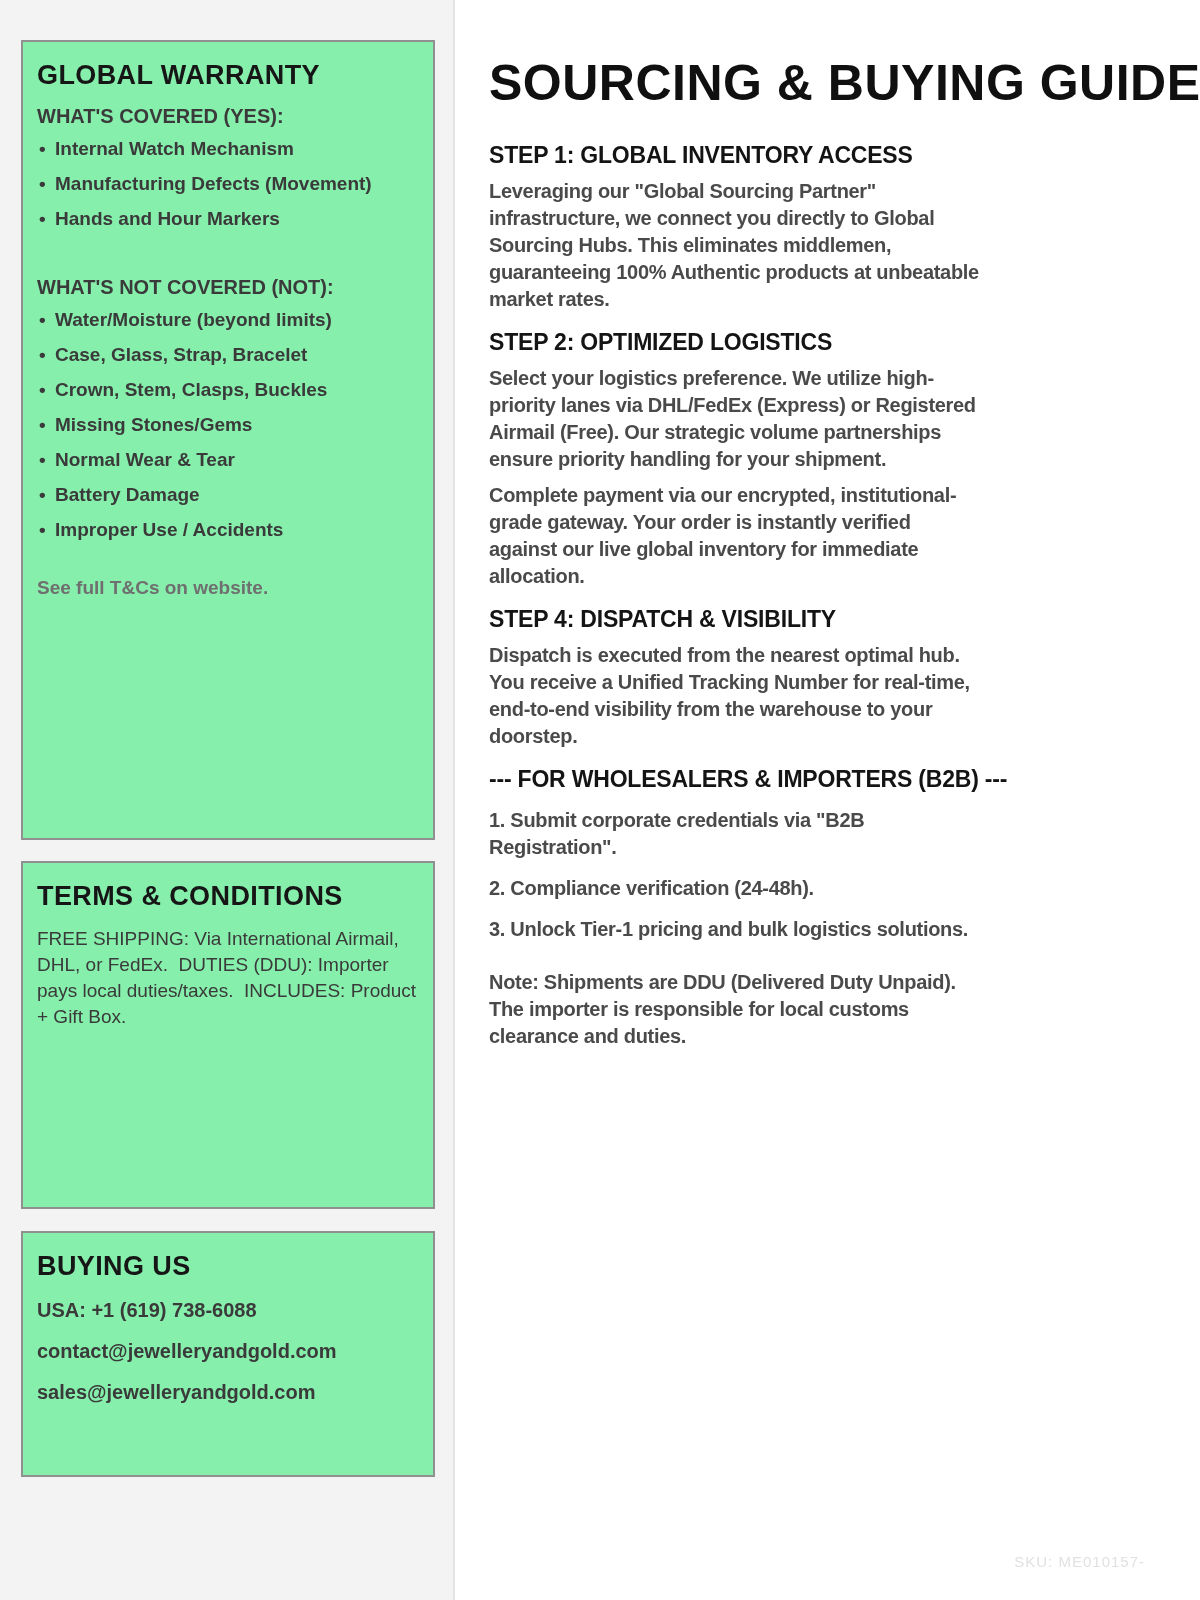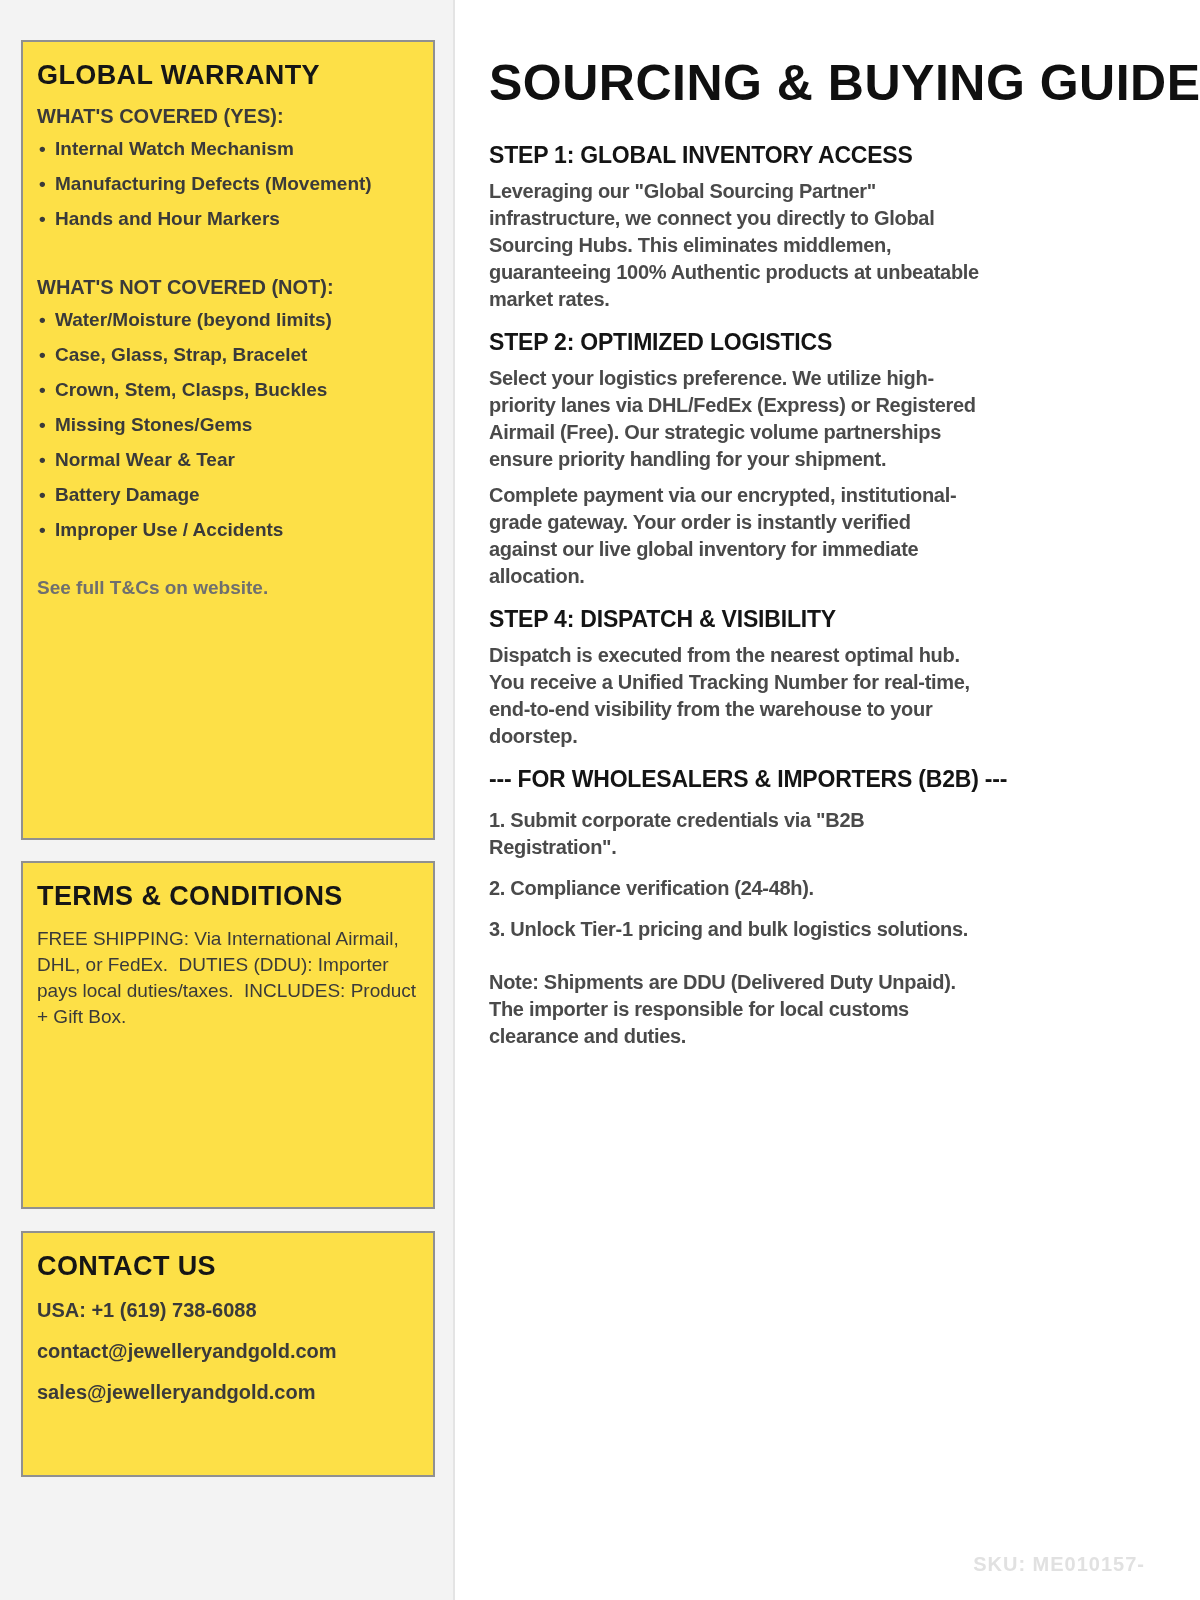--- a/index.html
+++ b/index.html
@@ -14,21 +14,21 @@
 
   
   .sidebar {
     position: absolute; left: 0; top: 0;
     width: 455px; height: 1600px;
     background: #f3f3f3;
     border-right: 2px solid #e4e4e4;
   }
   .panel {
     position: absolute; left: 21px; width: 414px;
-    background: #fde047;
+    background: #86efac;
     border: 2px solid #909090;
     padding: 18px 14px 0 14px;
   }
   .panel-warranty { top: 40px;   height: 800px; }
   .panel-terms    { top: 861px;  height: 348px; }
   .panel-contact  { top: 1231px; height: 246px; }
 
   .panel h2 {
     margin: 0;
     font-size: 27px; font-weight: 800;
@@ -99,21 +99,21 @@
     width: 492px;
     margin: 9px 0 0 0;
     font-size: 20px; font-weight: 700;
     line-height: 27px; letter-spacing: -0.3px;
     color: #4a4a4a;
   }
   .b2b-item { margin-top: 14px; }
   .b2b-note { margin-top: 26px; }
   .sku {
     position: absolute; right: 55px; top: 1553px;
-    font-size: 20px; font-weight: 700;
+    font-size: 15px; font-weight: 400;
     color: #e1e1e1; letter-spacing: 1px;
   }
 </style>
 </head>
 <body>
 
 <div class="sidebar">
 
   <section class="panel panel-warranty">
     <h2>GLOBAL WARRANTY</h2>
@@ -135,21 +135,21 @@
     </ul>
     <p class="footnote">See full T&amp;Cs on website.</p>
   </section>
 
   <section class="panel panel-terms">
     <h2>TERMS &amp; CONDITIONS</h2>
     <p class="terms-body">FREE SHIPPING: Via International Airmail, DHL, or FedEx.  DUTIES (DDU): Importer pays local duties/taxes.  INCLUDES: Product + Gift Box.</p>
   </section>
 
   <section class="panel panel-contact">
-    <h2>CONTACT US</h2>
+    <h2>BUYING US</h2>
     <p class="contact-line first">USA: +1 (619) 738-6088</p>
     <p class="contact-line">contact@jewelleryandgold.com</p>
     <p class="contact-line">sales@jewelleryandgold.com</p>
   </section>
 
 </div>
 
 <div class="main">
   <h1 class="main-title">SOURCING &amp; BUYING GUIDE</h1>
 

